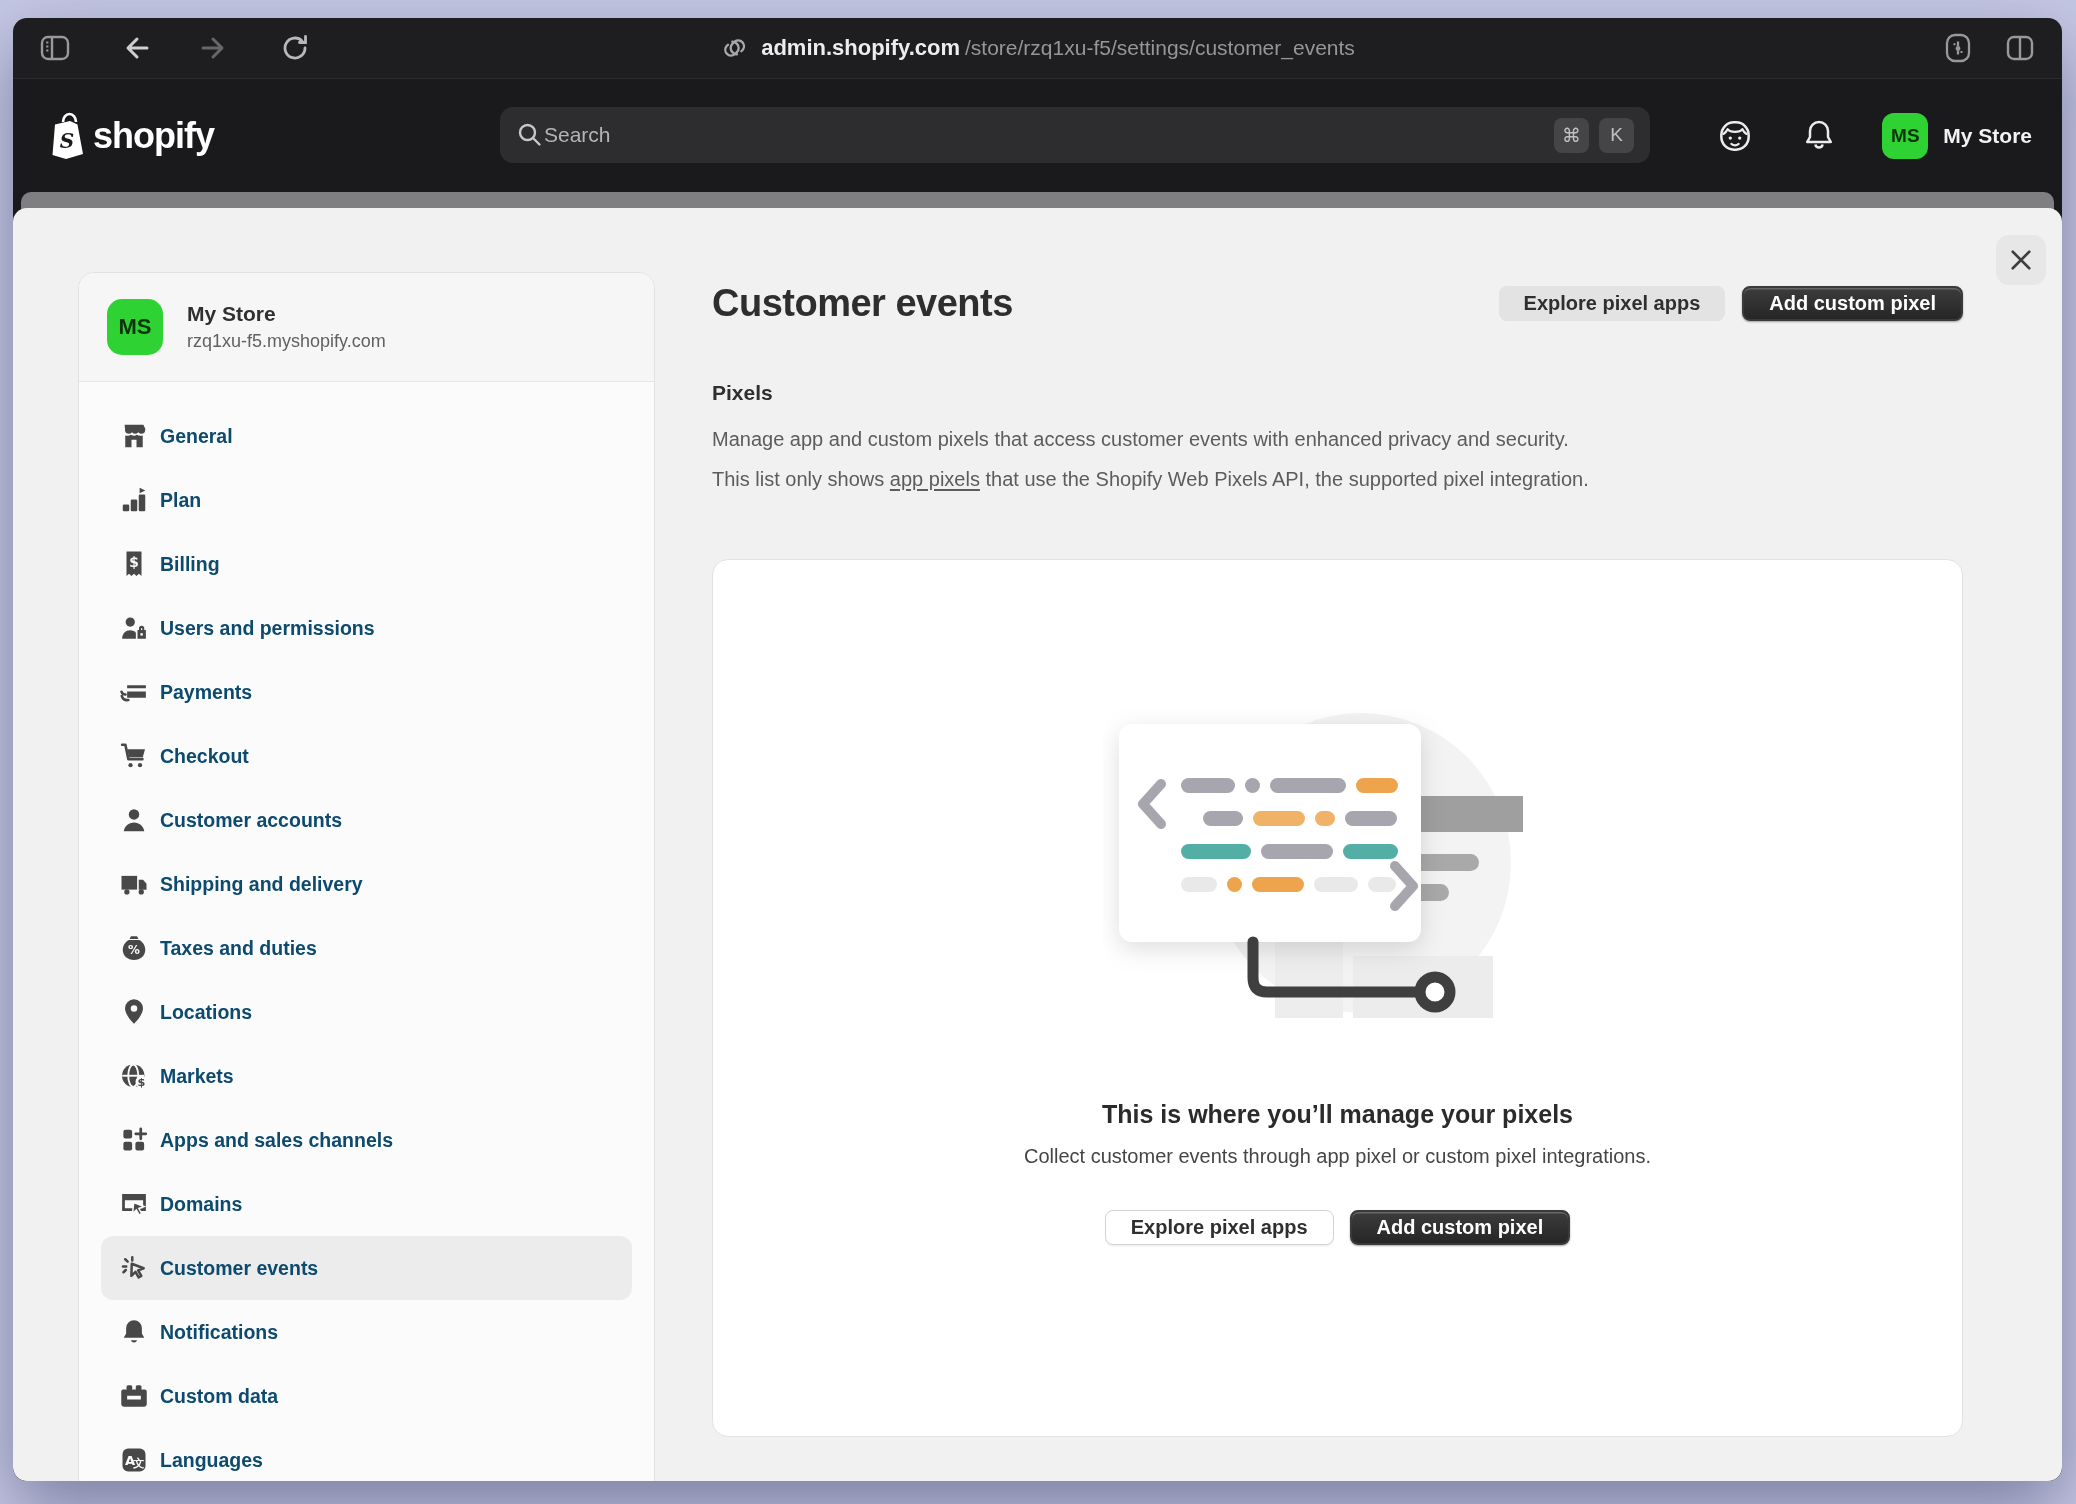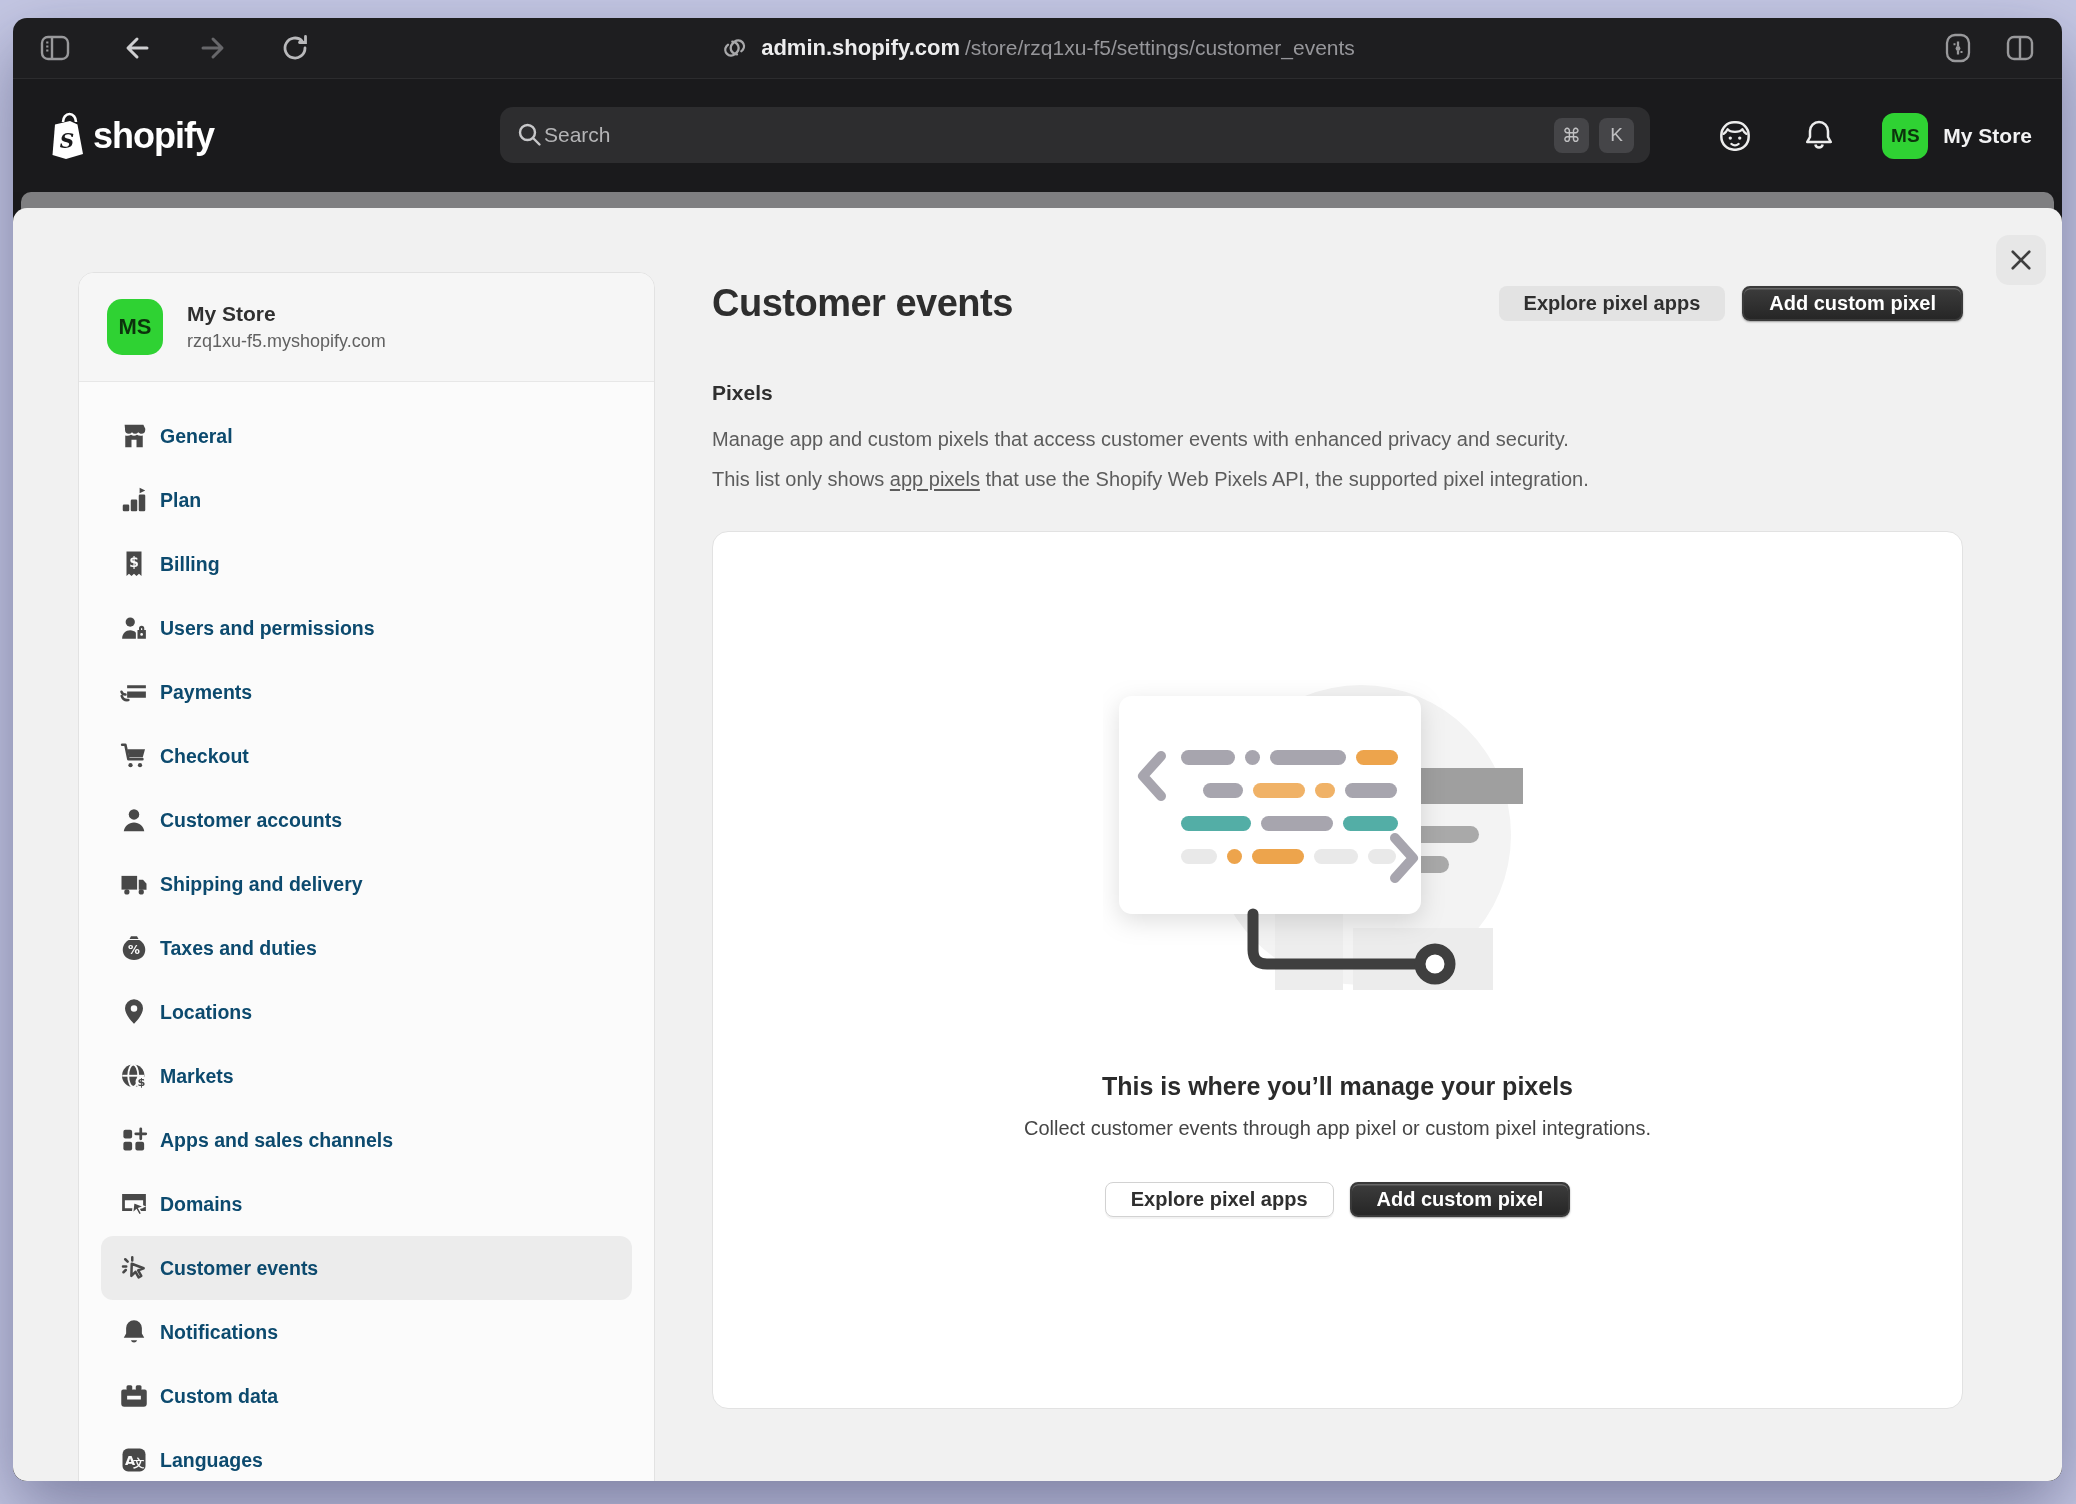--- a/index.html
+++ b/index.html
@@ -74,21 +74,21 @@
     border:none; font-family:inherit; }
   .btn-gray { background:#e3e3e3; color:#2f2f2f; }
   .btn-dark { background:linear-gradient(#3c3c3c,#262626); color:#fff;
     border:2px solid #3a3a3a; box-shadow:inset 0 1.5px 0 rgba(255,255,255,.22), 0 1px 2px rgba(0,0,0,.35); }
   .btn-white { background:#ffffff; color:#2f2f2f; border:1px solid #d2d2d2;
     box-shadow:0 2px 1px rgba(0,0,0,.05); }
   .section-title { margin-top:56px; font-size:21px; font-weight:700; color:#2f2f2f; }
   .desc { margin-top:14px; font-size:20px; color:#5c5c5c; }
   .desc div { line-height:40px; }
   .desc a { color:#5c5c5c; text-decoration:underline; text-underline-offset:3px; cursor:pointer; }
-  .pixels-card { margin-top:32px; height:878px; background:#fff; border:1px solid #e2e2e2;
+  .pixels-card { margin-top:60px; height:878px; background:#fff; border:1px solid #e2e2e2;
     border-radius:16px; display:flex; flex-direction:column; align-items:center; overflow:hidden; }
   .illu { margin-top:148px; flex:none; }
   .empty-title { margin-top:80px; font-size:25px; font-weight:700; color:#2b2b2b; }
   .empty-sub { margin-top:16px; font-size:20px; color:#454545; }
   .empty-actions { margin-top:42px; display:flex; gap:16px; }
 </style>
 </head>
 <body>
 
 <div class="window">

